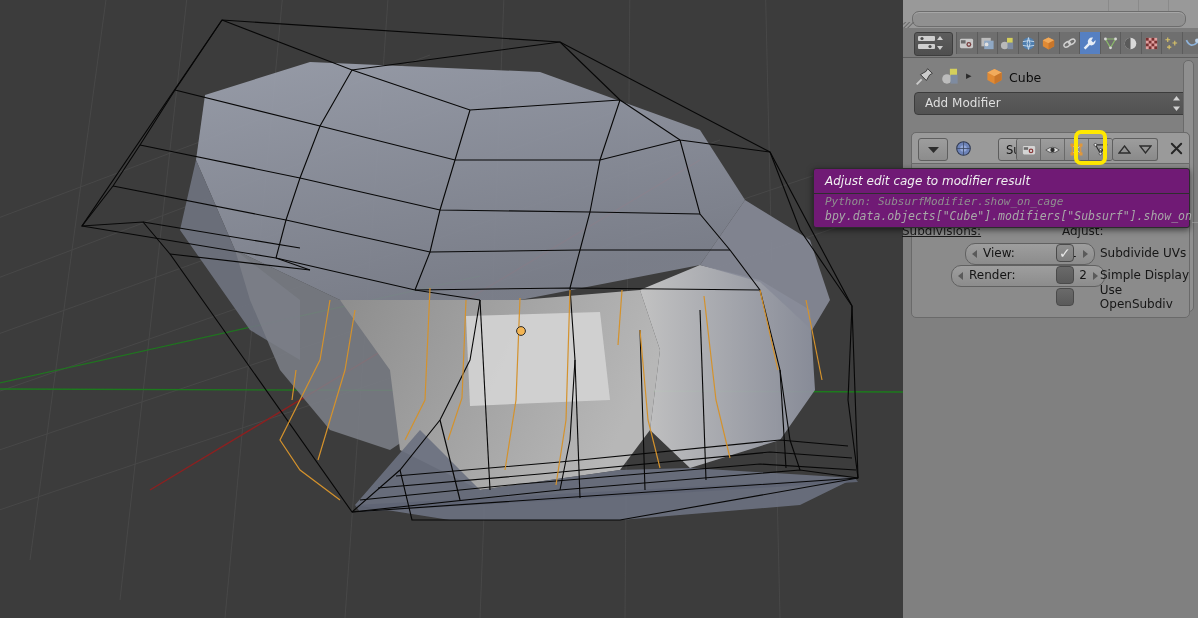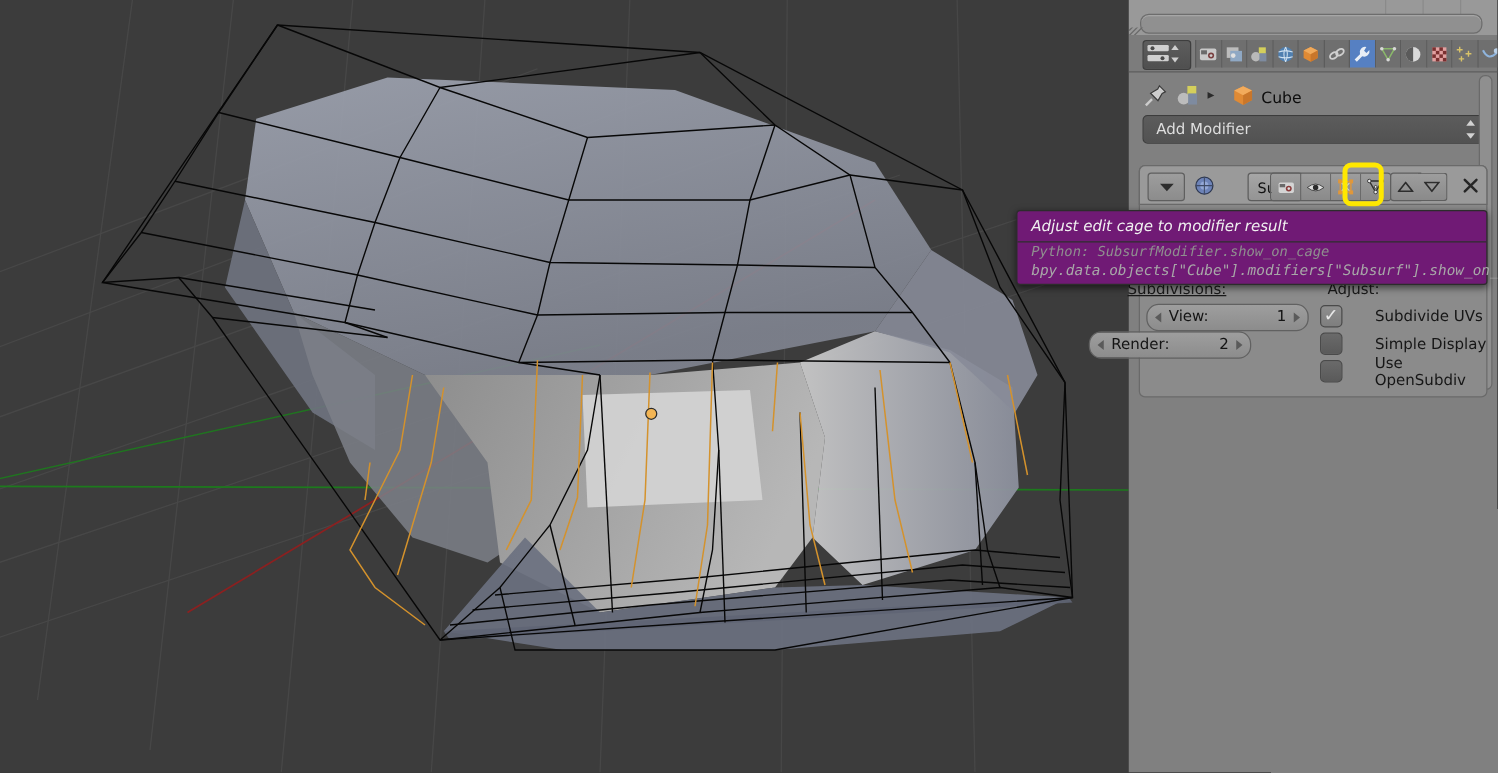--- a/index.html
+++ b/index.html
@@ -89,21 +89,21 @@
             background:linear-gradient(#8f8f8f,#808080);
             border:1px solid #636363;font-size:12px;color:#151515;
             display:flex;align-items:center;justify-content:center;}
   .mtoggle{position:absolute;height:20px;
            background:linear-gradient(#8f8f8f,#808080);
            border:1px solid #636363;font-size:12px;color:#161616;
            display:flex;align-items:center;justify-content:center;}
   .sec-label{position:absolute;font-size:12px;color:#1a1a1a;}
   .numfield{position:absolute;height:20px;border-radius:10px;
             background:linear-gradient(#9e9e9e,#8c8c8c);
-            border:1px solid #616161;font-size:12px;color:#141414;}
+            border:1px solid #616161;font-size:12px;color:#141414;margin-left:48px;}
   .numfield .lbl{position:absolute;left:17px;top:2px;}
   .numfield .val{position:absolute;right:17px;top:2px;}
   .numfield .la,.numfield .ra{position:absolute;top:6px;
        width:0;height:0;border-top:4px solid transparent;
        border-bottom:4px solid transparent;}
   .numfield .la{left:6px;border-right:5px solid #5a5a5a;}
   .numfield .ra{right:6px;border-left:5px solid #5a5a5a;}
   .chkrow{position:absolute;height:18px;display:flex;align-items:center;}
   .chkbox{width:16px;height:16px;border-radius:4px;
           background:linear-gradient(#6a6a6a,#5a5a5a);
@@ -409,21 +409,21 @@
 
   <div class="sec-label" style="left:902px;top:224px;text-decoration:underline;">Subdivisions:</div>
   <div class="sec-label" style="left:1062px;top:224px;">Adjust:</div>
 
   <div class="numfield" style="left:917px;top:243px;width:128px;">
     <span class="la"></span>
     <span class="lbl">View:</span>
     <span class="val">1</span>
     <span class="ra"></span>
   </div>
-  <div class="numfield" style="left:871px;top:265px;width:128px;">
+  <div class="numfield" style="left:903px;top:265px;width:128px;padding-left:24px;">
     <span class="la"></span>
     <span class="lbl">Render:</span>
     <span class="val">2</span>
     <span class="ra"></span>
   </div>
 
   <div class="chkrow" style="left:1056px;top:244px;">
     <span class="chkbox on">
       <span class="chkmark">✓</span>
     </span>

